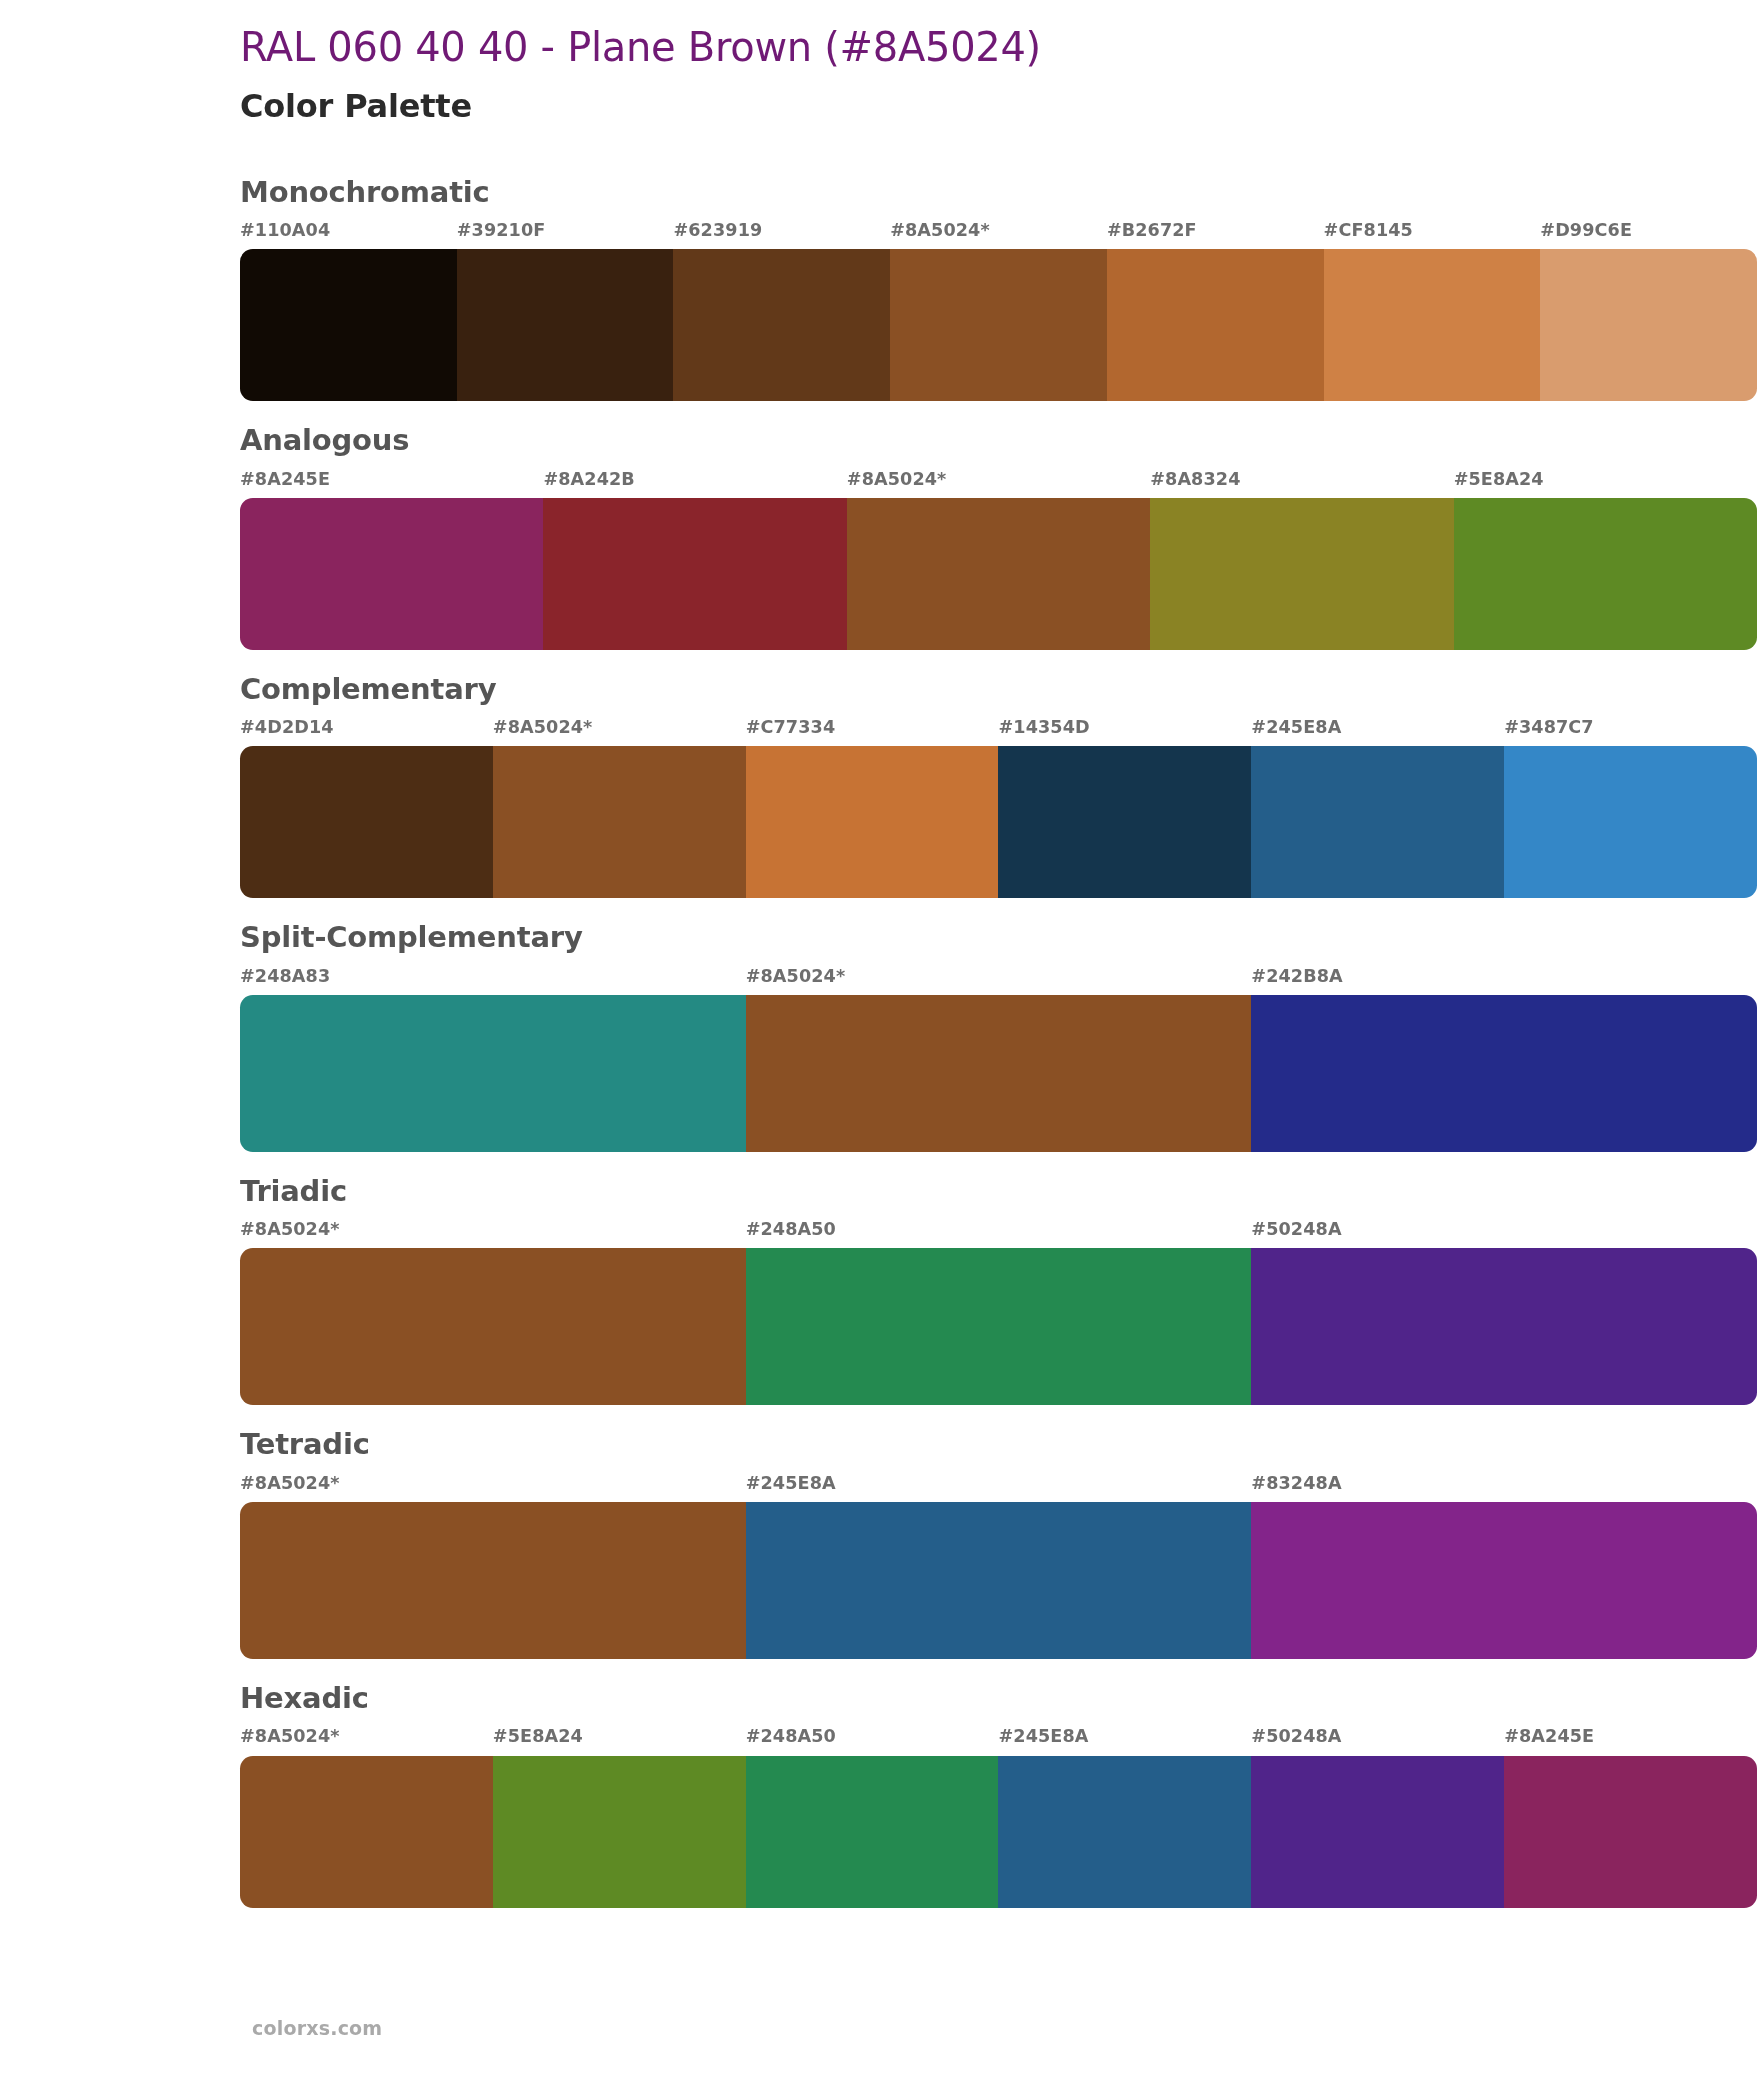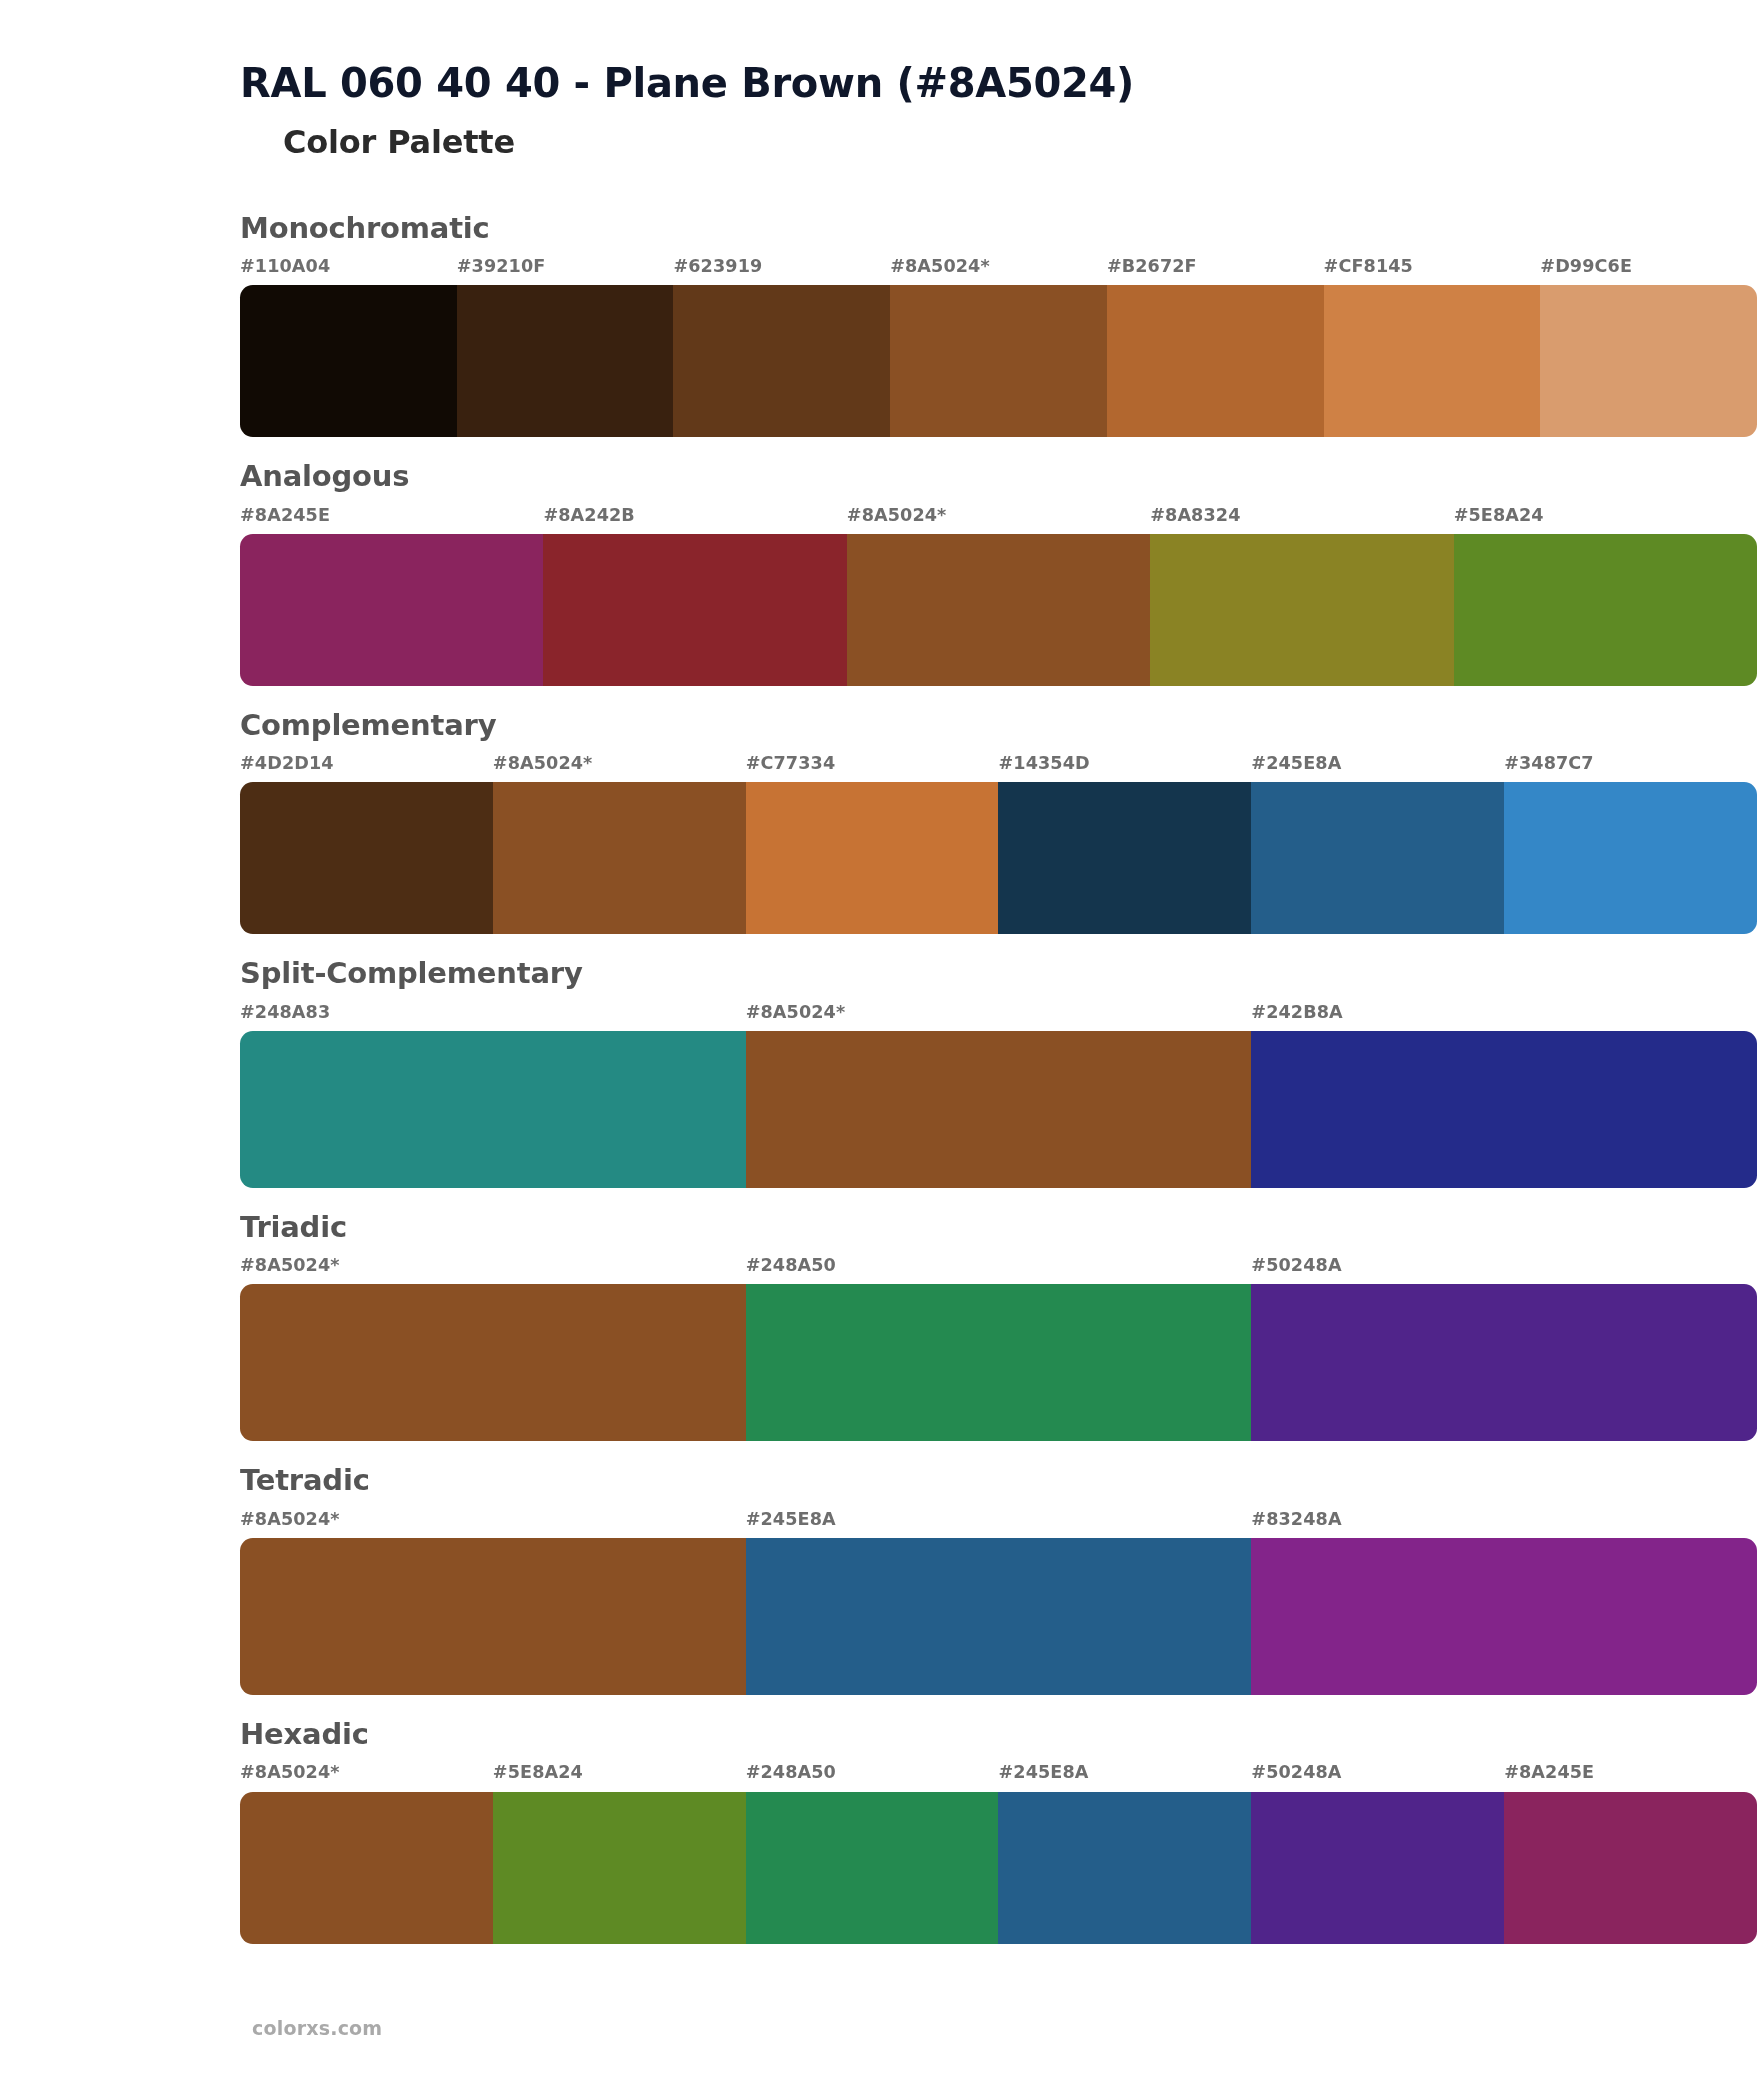--- a/index.html
+++ b/index.html
@@ -19,35 +19,33 @@
     padding: 0;
     background: #ffffff;
   }
 
   
   .header {
     padding: 24px 0 0 240px;
   }
   .page-title {
     font-size: 40px;
-    font-weight: 700;
-    color: #0f172a;
+    font-weight: 400;
+    color: #701a75;
     letter-spacing: -0.3px;
     line-height: 1.18;
     white-space: nowrap;
-    margin-top: 36px;
   }
   .page-subtitle {
     font-size: 32px;
     font-weight: 700;
     color: #2b2b2b;
     letter-spacing: -0.2px;
     line-height: 1.2;
     margin-top: 16px;
-    margin-left: 43px;
   }
 
   
   .sections {
     margin-top: 48px;
   }
   .section {
     padding-left: 240px;
     margin-bottom: 21px;
   }

